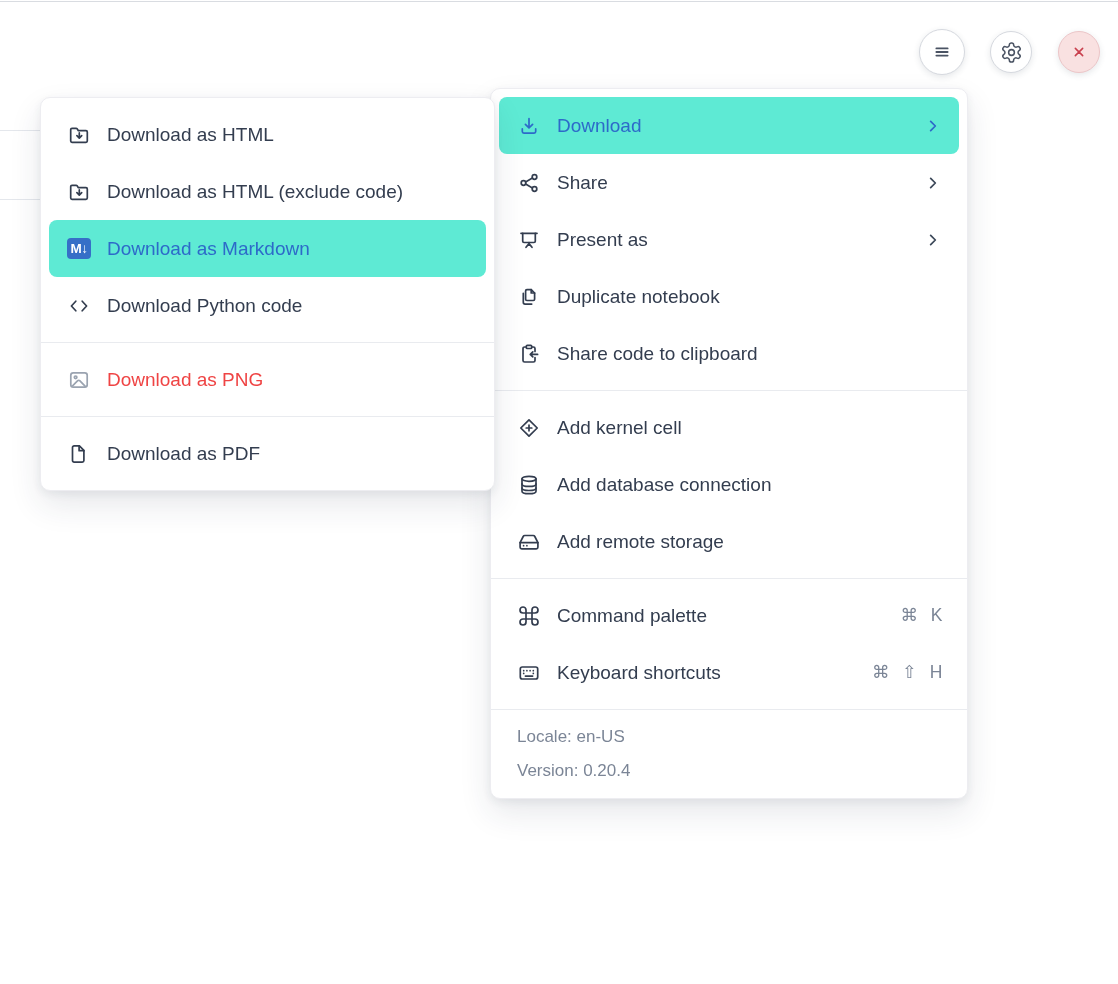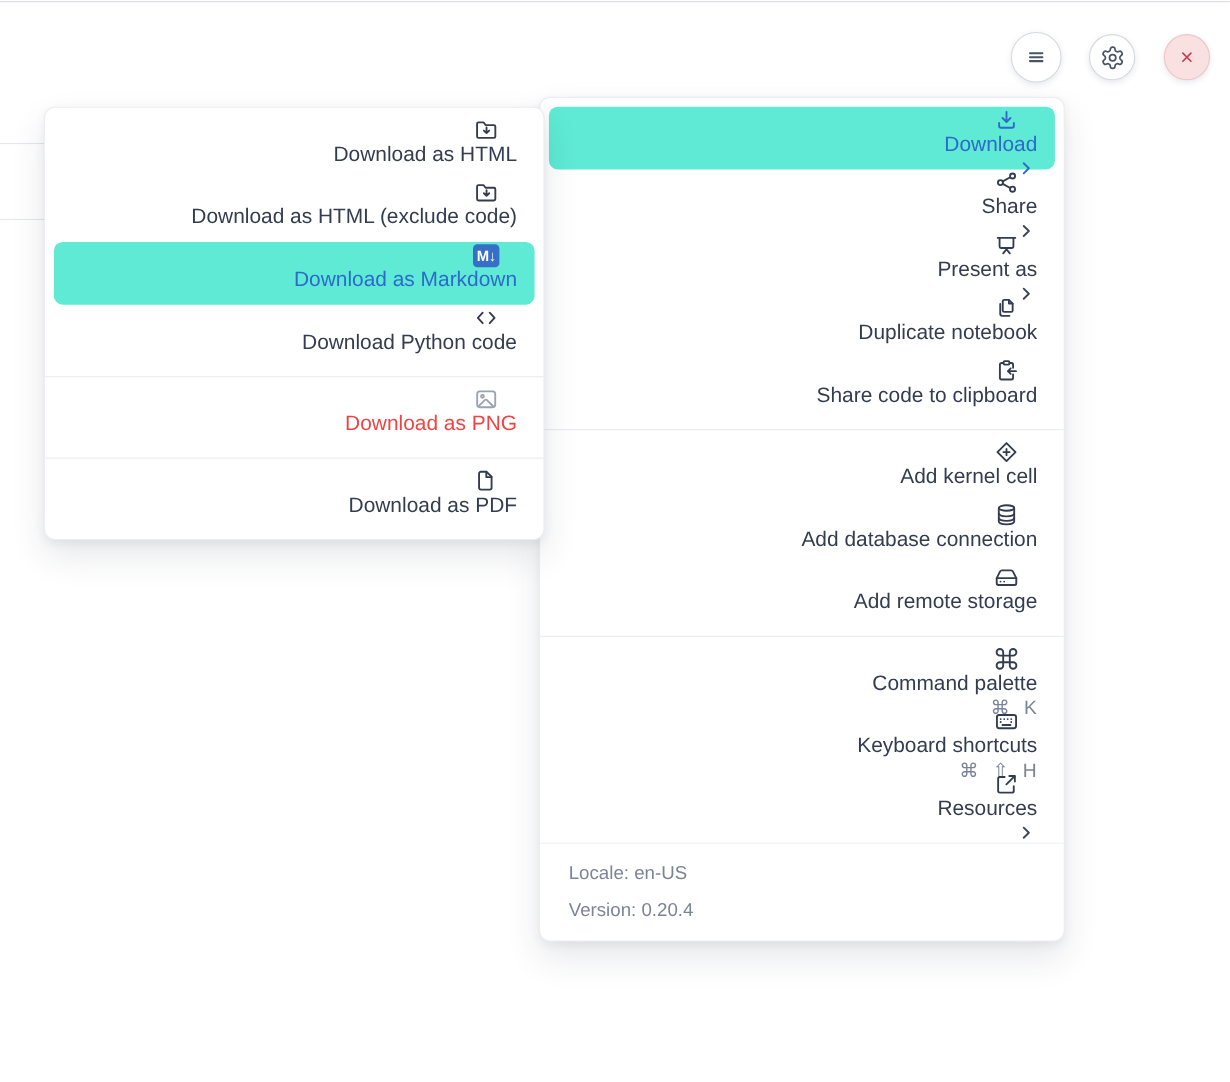--- a/index.html
+++ b/index.html
@@ -34,23 +34,23 @@
     position:absolute; background:#fff;
     border:1px solid #ededf1; border-radius:10px;
     box-shadow:0 3px 8px rgba(40,50,70,.07), 0 14px 32px rgba(40,50,70,.11);
     padding:8px 0 0;
   }
   .menu-inner-pad { height:8px; }
   #download-submenu { left:40px; top:97px;  width:455px; z-index:3; }
   #main-menu        { left:490px; top:88px; width:478px; z-index:2; }
 
   .menu-item {
-    height:57px; display:flex; align-items:flex-end;
+    height:57px; display:flex; align-items:center;
     padding:0 24px 0 26px;
-    font-size:19px; color:#333D4F; cursor:pointer; white-space:nowrap;flex-direction:column;
+    font-size:19px; color:#333D4F; cursor:pointer; white-space:nowrap;
   }
   .menu-item .mi-icon {
     width:24px; height:24px; margin-right:16px; flex:none;
     display:flex; align-items:center; justify-content:center;
     color:#333D4F;
   }
   .menu-item.active {
     margin:0 8px; padding:0 16px 0 18px;
     background:#5eead4; border-radius:8px; color:#2D6AC9;
   }
@@ -303,33 +303,18 @@
       <svg width="24" height="24" viewBox="0 0 24 24" fill="none" stroke="currentColor" stroke-width="1.7" stroke-linecap="round" stroke-linejoin="round">
         <rect x="3.3" y="6" width="17.4" height="12" rx="2"></rect>
         <path d="M6.7 9.7h.01M9.9 9.7h.01M13.1 9.7h.01M16.3 9.7h.01M6.7 12.4h.01M16.3 12.4h.01"></path>
         <path d="M8.4 15.1h7.2"></path>
       </svg>
     </span>
     <span>Keyboard shortcuts</span>
     <span class="shortcut">⌘ ⇧ H</span>
   </div>
 
-  <div class="menu-item">
-    <span class="mi-icon">
-      <svg width="24" height="24" viewBox="0 0 24 24" fill="none" stroke="currentColor" stroke-width="1.7" stroke-linecap="round" stroke-linejoin="round">
-        <path d="M18.6 13.7V18c0 .9-.7 1.6-1.6 1.6H6c-.9 0-1.6-.7-1.6-1.6V7c0-.9.7-1.6 1.6-1.6h4.3"></path>
-        <path d="M14.6 4.4h5v5"></path>
-        <path d="M19.4 4.6l-7.5 7.5"></path>
-      </svg>
-    </span>
-    <span>Resources</span>
-    <span class="chevron">
-      <svg width="20" height="20" viewBox="0 0 24 24" fill="none" stroke="currentColor" stroke-width="2.1" stroke-linecap="round" stroke-linejoin="round">
-          <path d="M9.2 6.5L14.8 12l-5.6 5.5"></path>
-        </svg>
-    </span>
-  </div>
 
   <div class="menu-footer">
     <div>Locale: en-US</div>
     <div>Version: 0.20.4</div>
   </div>
 </div>
 
 </body></html>

